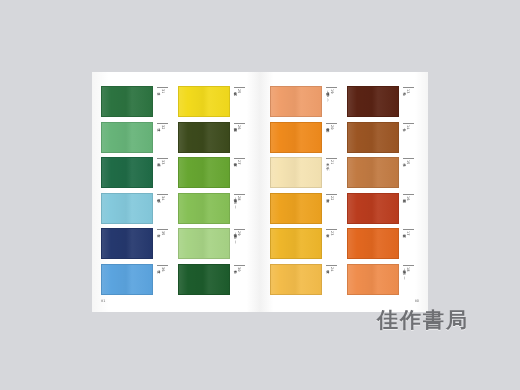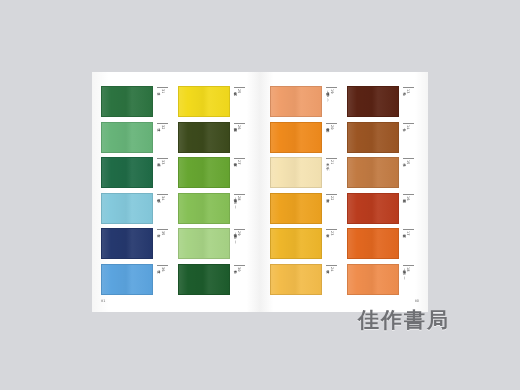--- a/index.html
+++ b/index.html
@@ -96,21 +96,21 @@
     position:absolute;
     font-size:3.4px;
     color:#6b6b6b;
   }
   .folio.l{left:9px;bottom:9px;}
   .folio.r{right:9px;bottom:9px;}
 
   
   .watermark{
     position:absolute;
-    left:358px; top:306px;
+    left:377px; top:306px;
     font-size:21px;
     font-weight:bold;
     color:#6f7074;
     letter-spacing:2px;
     font-family:"DejaVu Sans","Liberation Sans",sans-serif;
     text-shadow:0 1px 0 rgba(255,255,255,.55);
     white-space:nowrap;
   }
 </style>
 </head>

